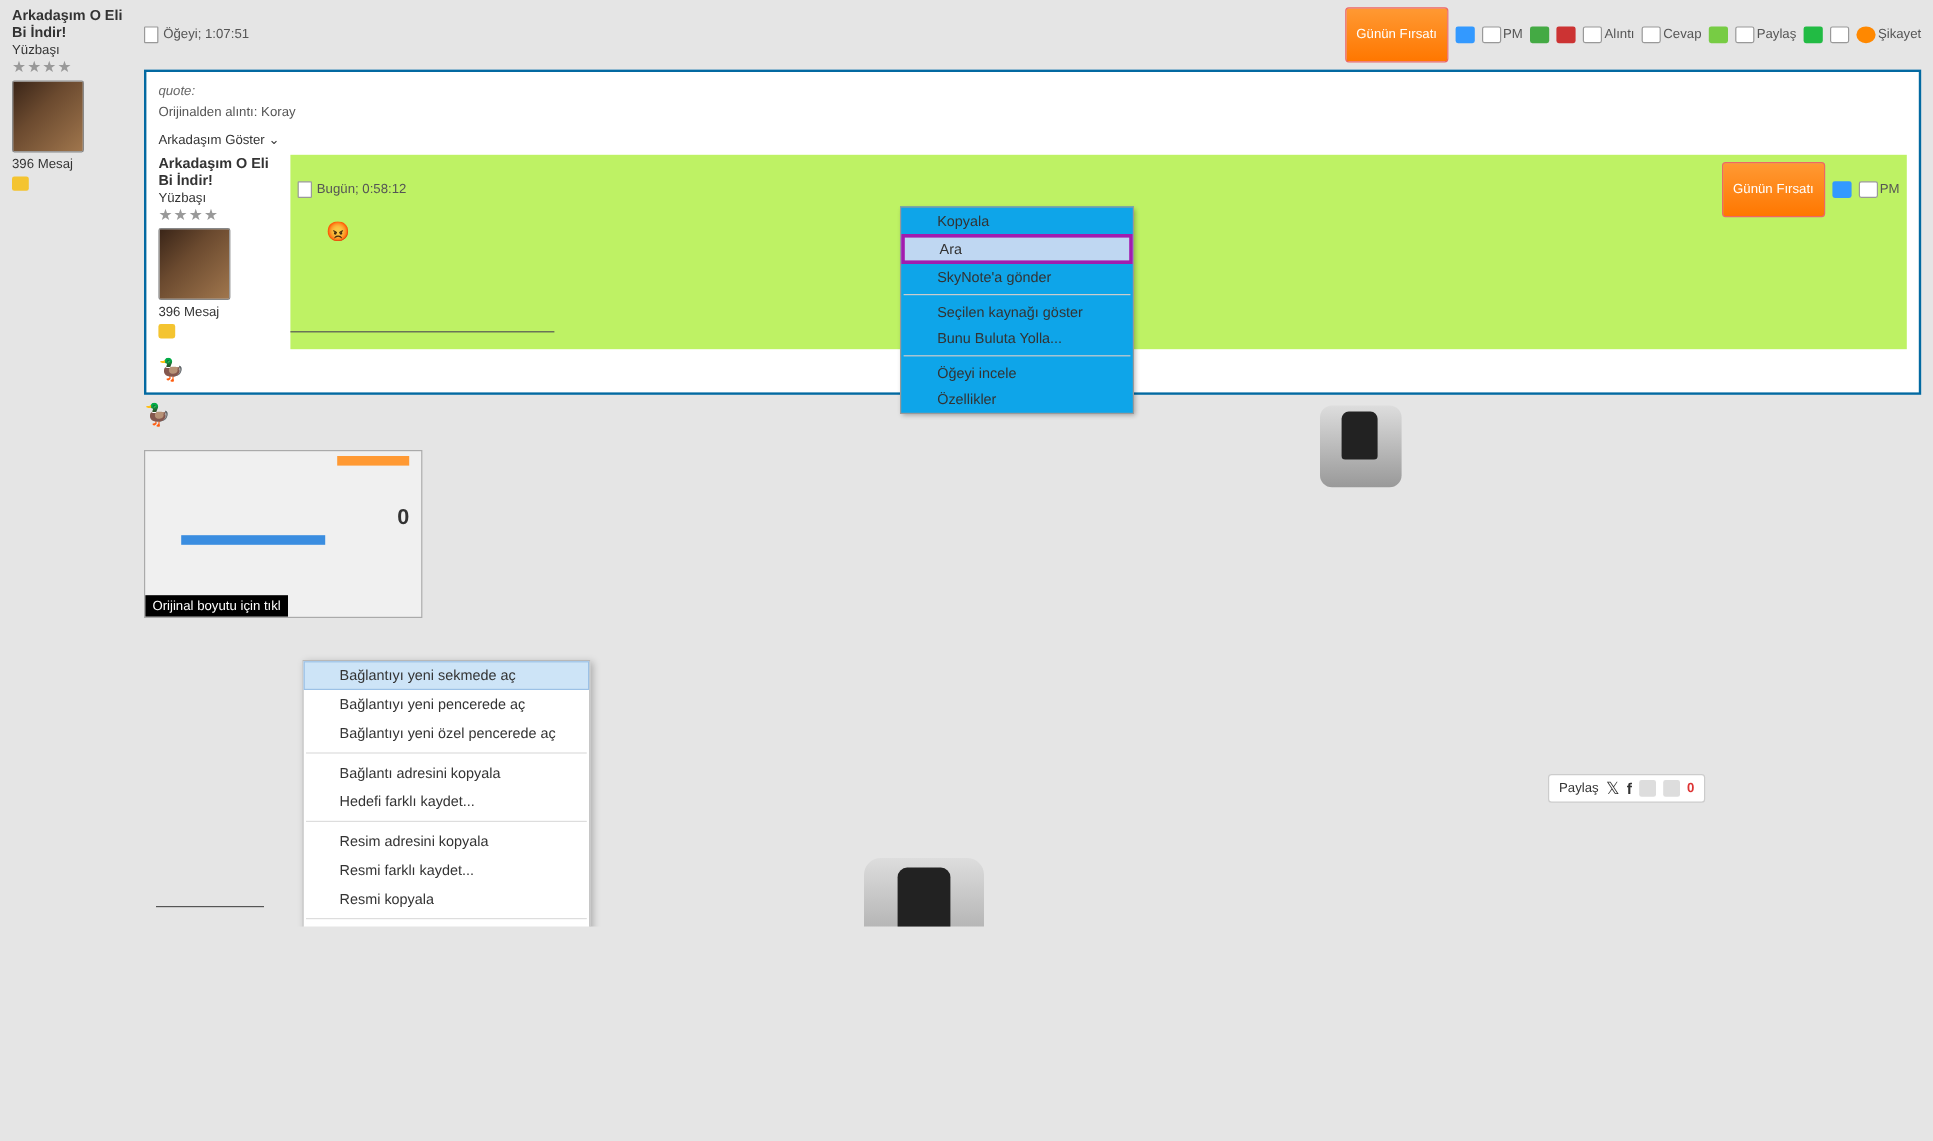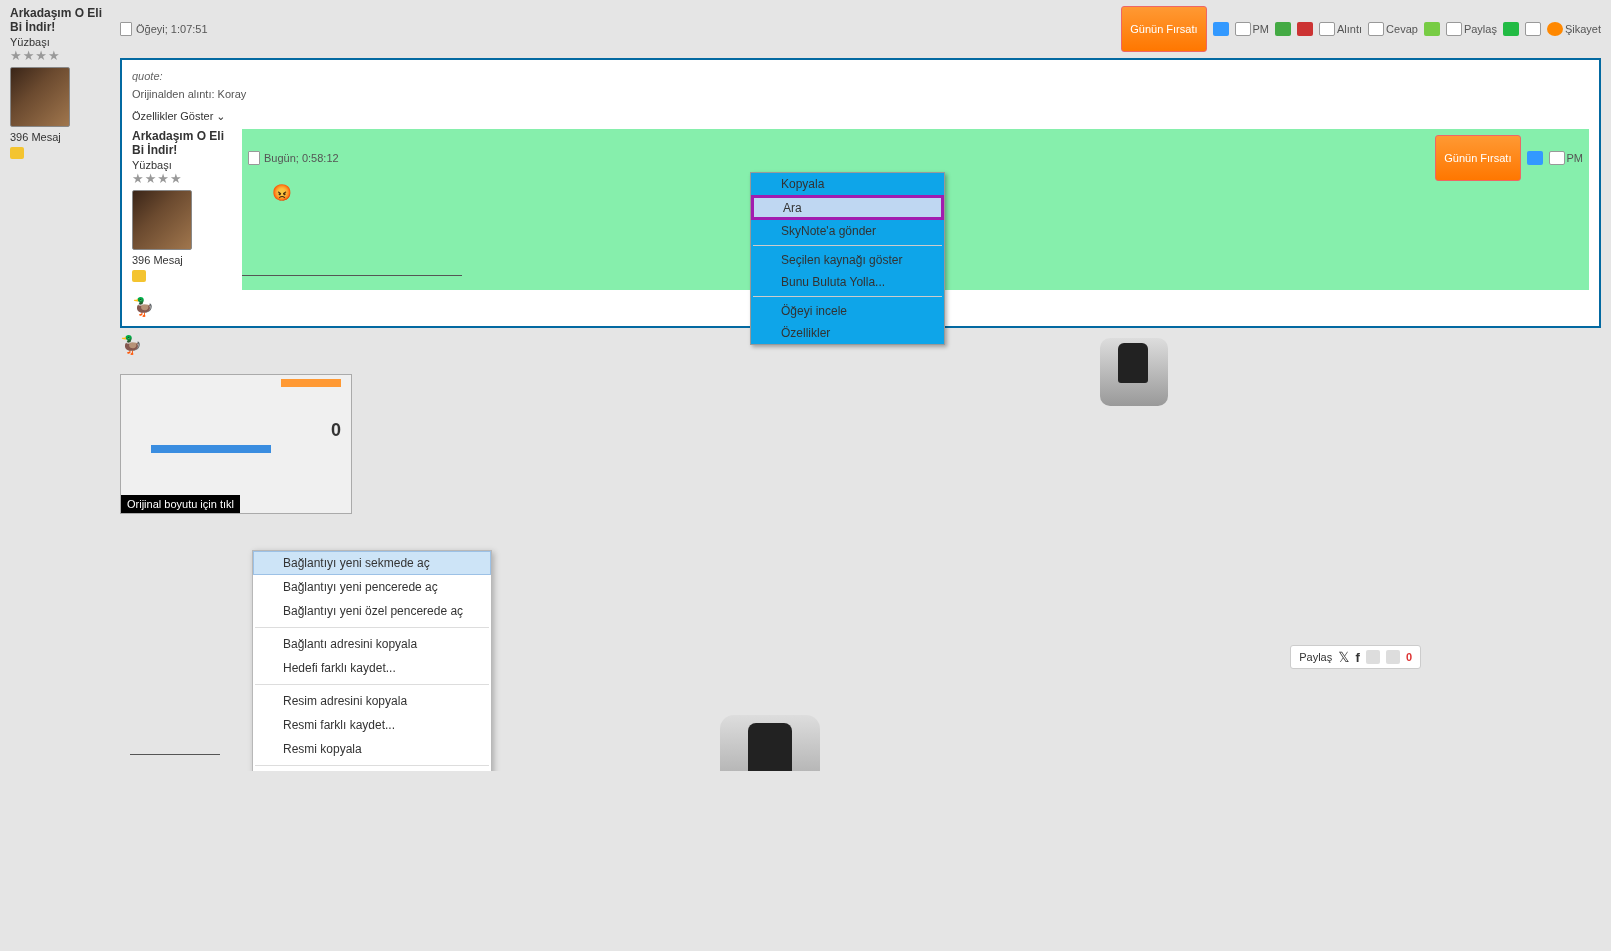--- a/index.html
+++ b/index.html
@@ -28,21 +28,21 @@
 .ico.plus{background:#77cc44}
 .ico.shr{background:#22bb44}
 .ico.wrn{background:#ff8800;border-radius:50%}
 .quotebox{background:#fff;border:2px solid #0369a1;padding:10px}
 .qlabel{font-style:italic;color:#666;margin-bottom:6px}
 .qorigin{color:#555;margin-bottom:10px}
 .qtoggle{font-size:11px;color:#333;margin-bottom:6px}
 .chev{display:inline-block}
 .nested{display:flex;margin-top:4px}
 .nested .usercol{width:110px}
-.nested-body{flex:1;background:#86efac;border-left:none;padding:4px 0}
+.nested-body{flex:1;background:#bef264;border-left:none;padding:4px 0}
 .nbar{display:flex;justify-content:space-between;align-items:center;padding:2px 6px}
 .nbar-r{display:flex;gap:6px;align-items:center}
 .hilite{background:#1e74e6;color:#fff;padding:3px 6px;font-size:12px;display:inline-block;margin:6px 0}
 .sepline{border-top:1px solid #555;margin:70px 0 10px 0;width:220px}
 
 .ctxmenu{position:absolute;background:#0ea5e9;border:1px solid #999;box-shadow:2px 2px 4px rgba(0,0,0,0.3);font-size:12px;min-width:195px;z-index:100}
 .ctxmenu .mitem{padding:4px 28px 4px 30px;cursor:pointer;white-space:nowrap}
 .ctxmenu .mitem.sel{background:#bfd7f2;border:3px solid #a21caf;padding:3px 27px 2px 29px}
 .ctxmenu .msep{border-top:1px solid #ccc;margin:3px 2px}
 
@@ -133,21 +133,21 @@
               <span class="ico wrn"></span>
               <span>Şikayet</span>
             </span>
       </div>
     </div>
 
     <div class="quotebox">
       <div class="qlabel">quote:</div>
       <div class="qorigin">Orijinalden alıntı: Koray</div>
       <div class="qtoggle">
-        <span>Özellikler Göster</span> <span class="chev">⌄</span>
+        <span>Arkadaşım Göster</span> <span class="chev">⌄</span>
       </div>
 
       <div class="nested">
         <div class="usercol">
           <div class="uname">Arkadaşım O Eli Bi İndir!</div>
           <div class="rank">Yüzbaşı</div>
           <div class="stars">★★★★</div>
           <div class="avatar"></div>
           <div class="msgcount">396 Mesaj</div>
           <span class="sicon"></span>

